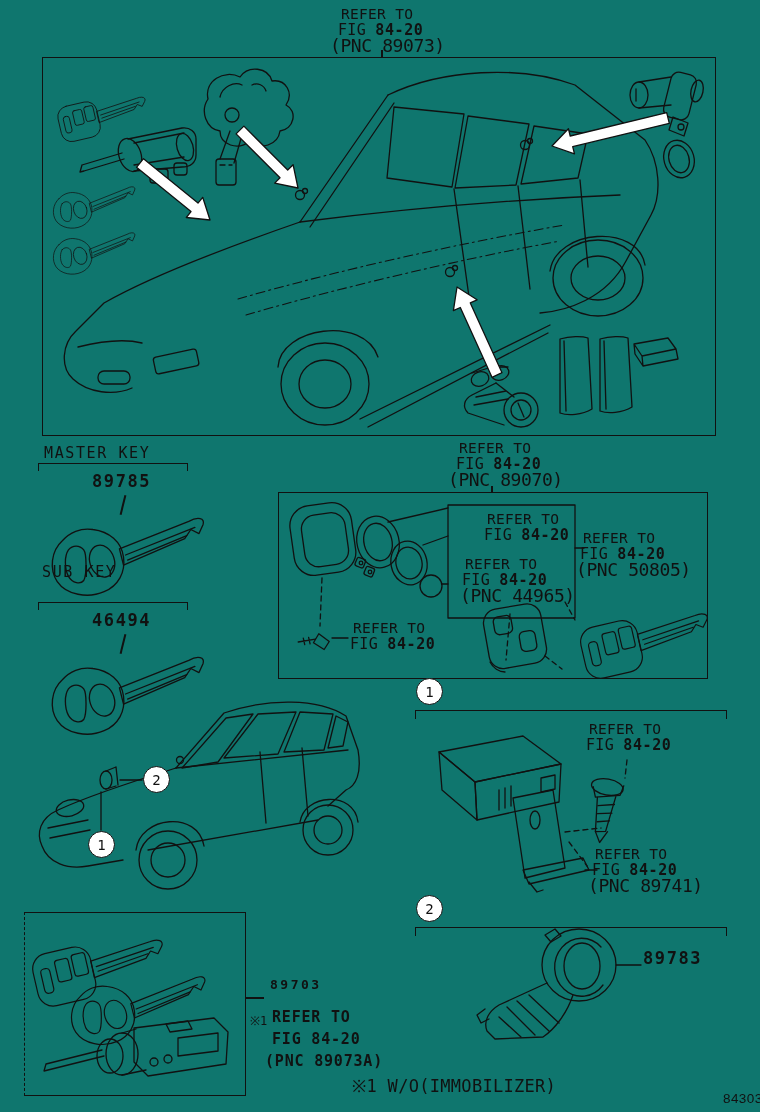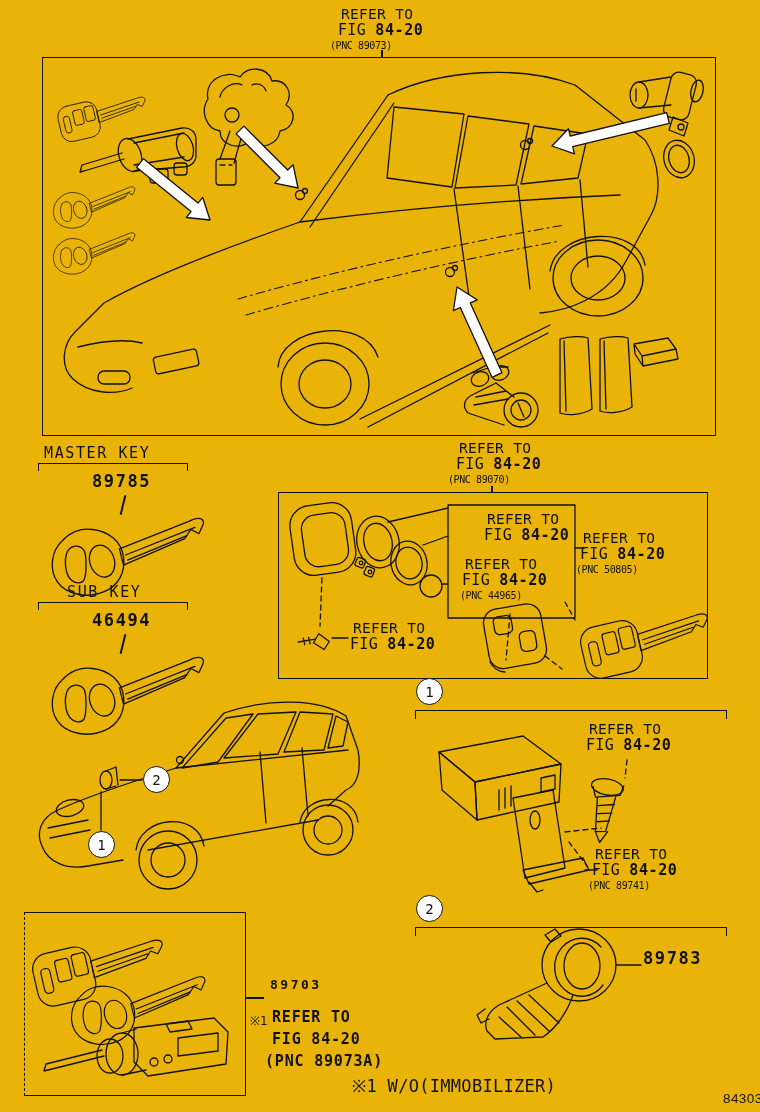--- a/index.html
+++ b/index.html
@@ -1,28 +1,28 @@
 <!DOCTYPE html>
 <html><head>
 <meta charset="utf-8">
 <style>
   html,body{margin:0;padding:0;background:#fff;}
-  .canvas{position:relative;width:760px;height:1112px;background:#eab308;overflow:hidden;
+  .canvas{position:relative;width:760px;height:1112px;background:#0f766e;overflow:hidden;
           font-family:"DejaVu Sans Mono",monospace;color:#111;}
   svg{position:absolute;overflow:visible;}
   svg *{fill:none;stroke:#111;stroke-width:1.3;stroke-linecap:round;stroke-linejoin:round;}
   svg .arrow{fill:#fff;}
   svg .dash{stroke-dasharray:5 4;}
   svg .dd{stroke-dasharray:9 4 2 4;stroke-width:1.05;}
   .box{position:absolute;border:1.6px solid #111;}
   .refer{position:absolute;line-height:16px;font-size:14.5px;white-space:nowrap;letter-spacing:.3px;}
   .refer .r1{padding-left:11px;}
   .refer .r2{font-size:15px;padding-left:8px;}
   .refer .b{font-weight:bold;letter-spacing:.6px;}
-  .refer .r3{font-size:10px;letter-spacing:-.4px;}
+  .refer .r3{font-size:18px;letter-spacing:-.4px;}
   .label{position:absolute;font-size:15px;letter-spacing:1.6px;white-space:nowrap;}
   .part{position:absolute;font-size:17px;font-weight:bold;letter-spacing:1.6px;white-space:nowrap;}
   .bracket{position:absolute;border-top:1.6px solid #111;border-left:1.6px solid #111;border-right:1.6px solid #111;height:7px;}
   .circlenum{position:absolute;width:25px;height:25px;border:1.5px solid #111;border-radius:50%;
              display:flex;align-items:center;justify-content:center;font-size:14px;background:#fff;}
   .tick{position:absolute;background:#111;}
   .note{position:absolute;font-size:17px;white-space:nowrap;letter-spacing:.3px;}
   .docnum{position:absolute;font-family:"Liberation Sans",sans-serif;font-size:13.5px;letter-spacing:.4px;}
   .lockref{position:absolute;font-size:15px;font-weight:bold;line-height:22px;letter-spacing:.8px;white-space:nowrap;}
   .lockref .indent{margin-left:-7px;text-align:center;}
@@ -157,21 +157,21 @@
   </svg>
 
   <div class="label" style="left:44px;top:444px;">MASTER KEY</div>
   <div class="bracket" style="left:38px;top:463px;width:148px;"></div>
   <div class="part" style="left:92px;top:471px;">89785</div>
   <div class="tick" style="left:122px;top:495px;width:1.5px;height:20px;transform:rotate(14deg);"></div>
   <svg style="left:40px;top:498px;" width="170" height="100" viewBox="0 0 170 100">
     <use href="#plain-key" transform="translate(6,6) scale(1.02)"></use>
   </svg>
 
-  <div class="label" style="left:42px;top:583px;margin-left:25px;">SUB KEY</div>
+  <div class="label" style="left:42px;top:563px;">SUB KEY</div>
   <div class="bracket" style="left:38px;top:602px;width:148px;"></div>
   <div class="part" style="left:92px;top:610px;">46494</div>
   <div class="tick" style="left:122px;top:634px;width:1.5px;height:20px;transform:rotate(14deg);"></div>
   <svg style="left:40px;top:637px;" width="170" height="100" viewBox="0 0 170 100">
     <use href="#plain-key" transform="translate(6,6) scale(1.02)"></use>
   </svg>
 
   <div class="refer" style="left:448px;top:440px;">
     <div class="r1">REFER TO</div>
     <div class="r2"><span>FIG</span> <span class="b">84-20</span></div>

